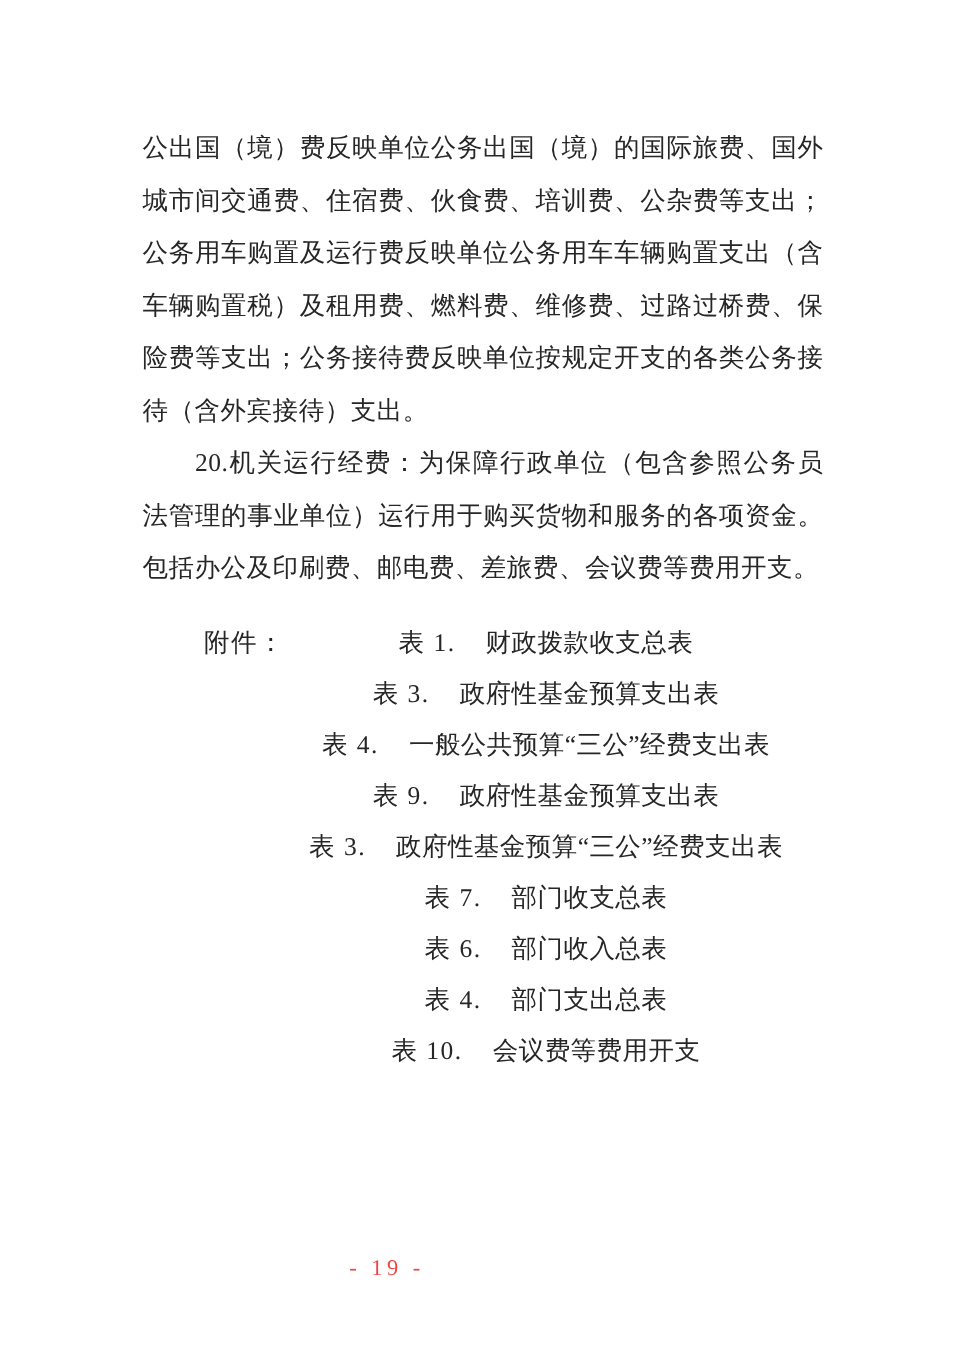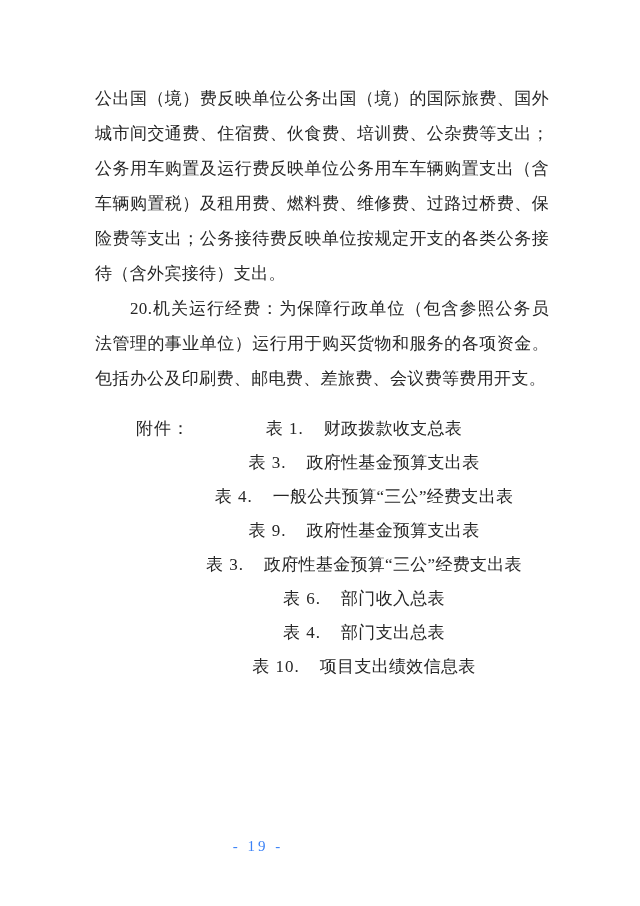--- a/index.html
+++ b/index.html
@@ -73,21 +73,21 @@
   }
   
   .page-number {
     position: absolute;
     left: 0;
     top: 838px;
     width: 516px;
     text-align: center;
     font-size: 15px;
     letter-spacing: 3px;
-    color: #3b82f6;
+    color: #ef4444;
   }
 </style>
 </head>
 <body>
 
 <div class="sheet">
 
   <div class="body-text">
     <p class="para">公出国（境）费反映单位公务出国（境）的国际旅费、国外城市间交通费、住宿费、伙食费、培训费、公杂费等支出；公务用车购置及运行费反映单位公务用车车辆购置支出（含车辆购置税）及租用费、燃料费、维修费、过路过桥费、保险费等支出；公务接待费反映单位按规定开支的各类公务接待（含外宾接待）支出。</p>
     <p class="para indent">20.机关运行经费：为保障行政单位（包含参照公务员法管理的事业单位）运行用于购买货物和服务的各项资金。包括办公及印刷费、邮电费、差旅费、会议费等费用开支。</p>
@@ -105,26 +105,29 @@
       <div class="attach-item">
         <span class="no">表 4.</span><span class="title">一般公共预算“三公”经费支出表</span>
       </div>
       <div class="attach-item">
         <span class="no">表 9.</span><span class="title">政府性基金预算支出表</span>
       </div>
       <div class="attach-item">
         <span class="no">表 3.</span><span class="title">政府性基金预算“三公”经费支出表</span>
       </div>
       <div class="attach-item">
+        <span class="no">表 7.</span><span class="title">部门收支总表</span>
+      </div>
+      <div class="attach-item">
         <span class="no">表 6.</span><span class="title">部门收入总表</span>
       </div>
       <div class="attach-item">
         <span class="no">表 4.</span><span class="title">部门支出总表</span>
       </div>
       <div class="attach-item">
-        <span class="no">表 10.</span><span class="title">项目支出绩效信息表</span>
+        <span class="no">表 10.</span><span class="title">会议费等费用开支</span>
       </div>
     </div>
   </div>
 
   <div class="page-number">- 19 -</div>
 
 </div>
 
 </body></html>

